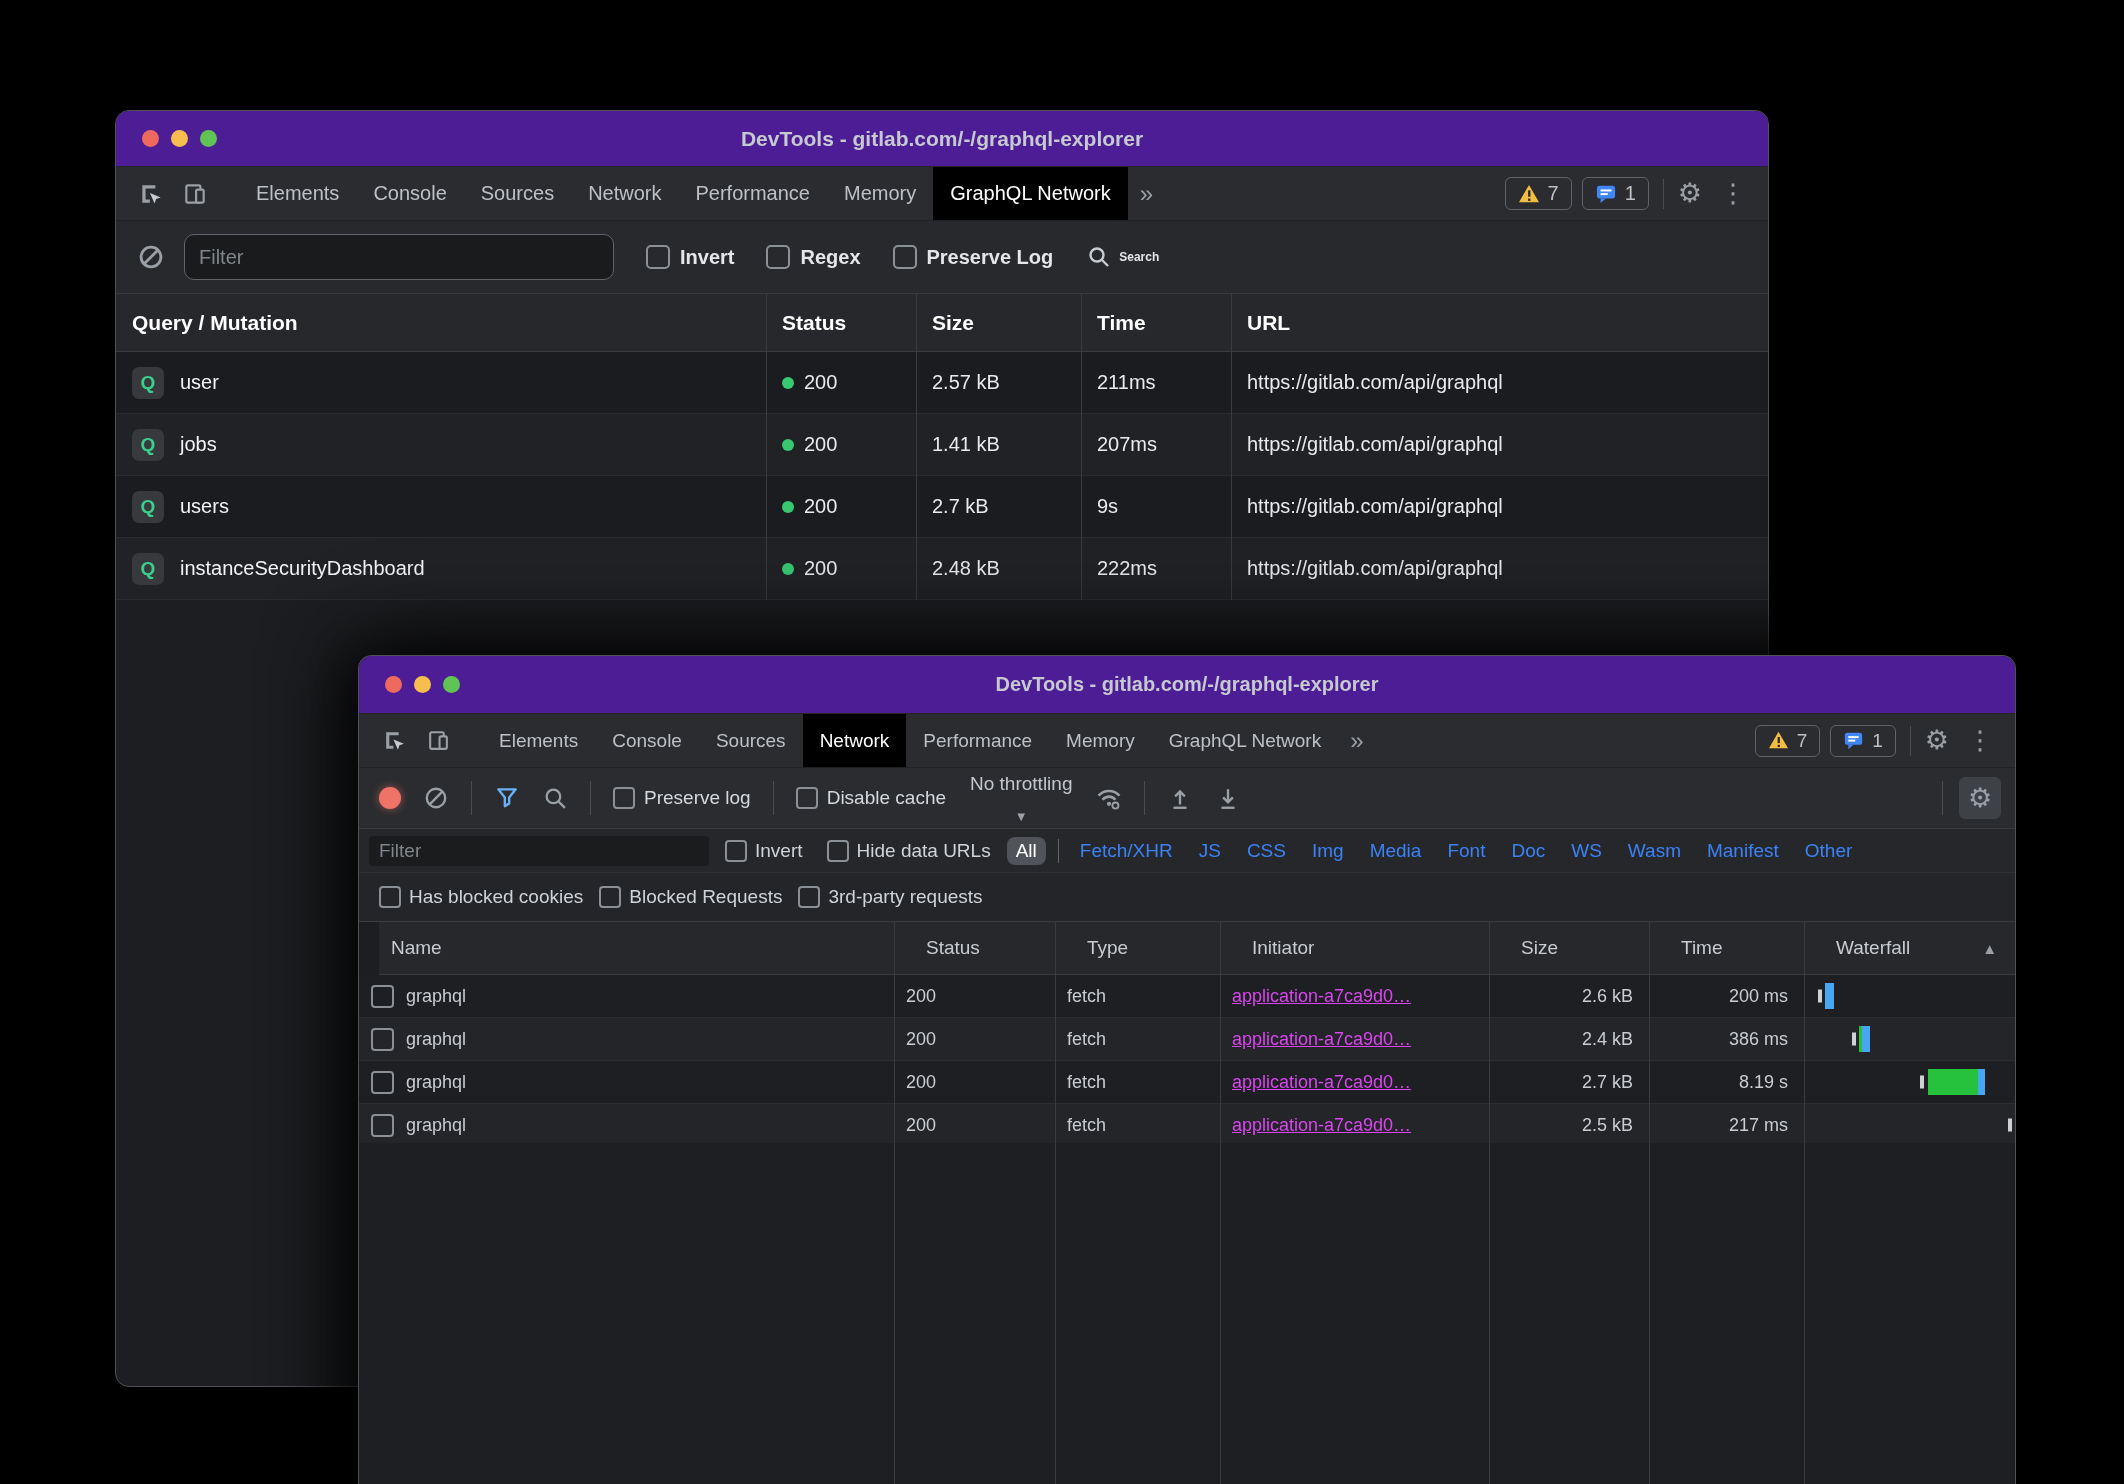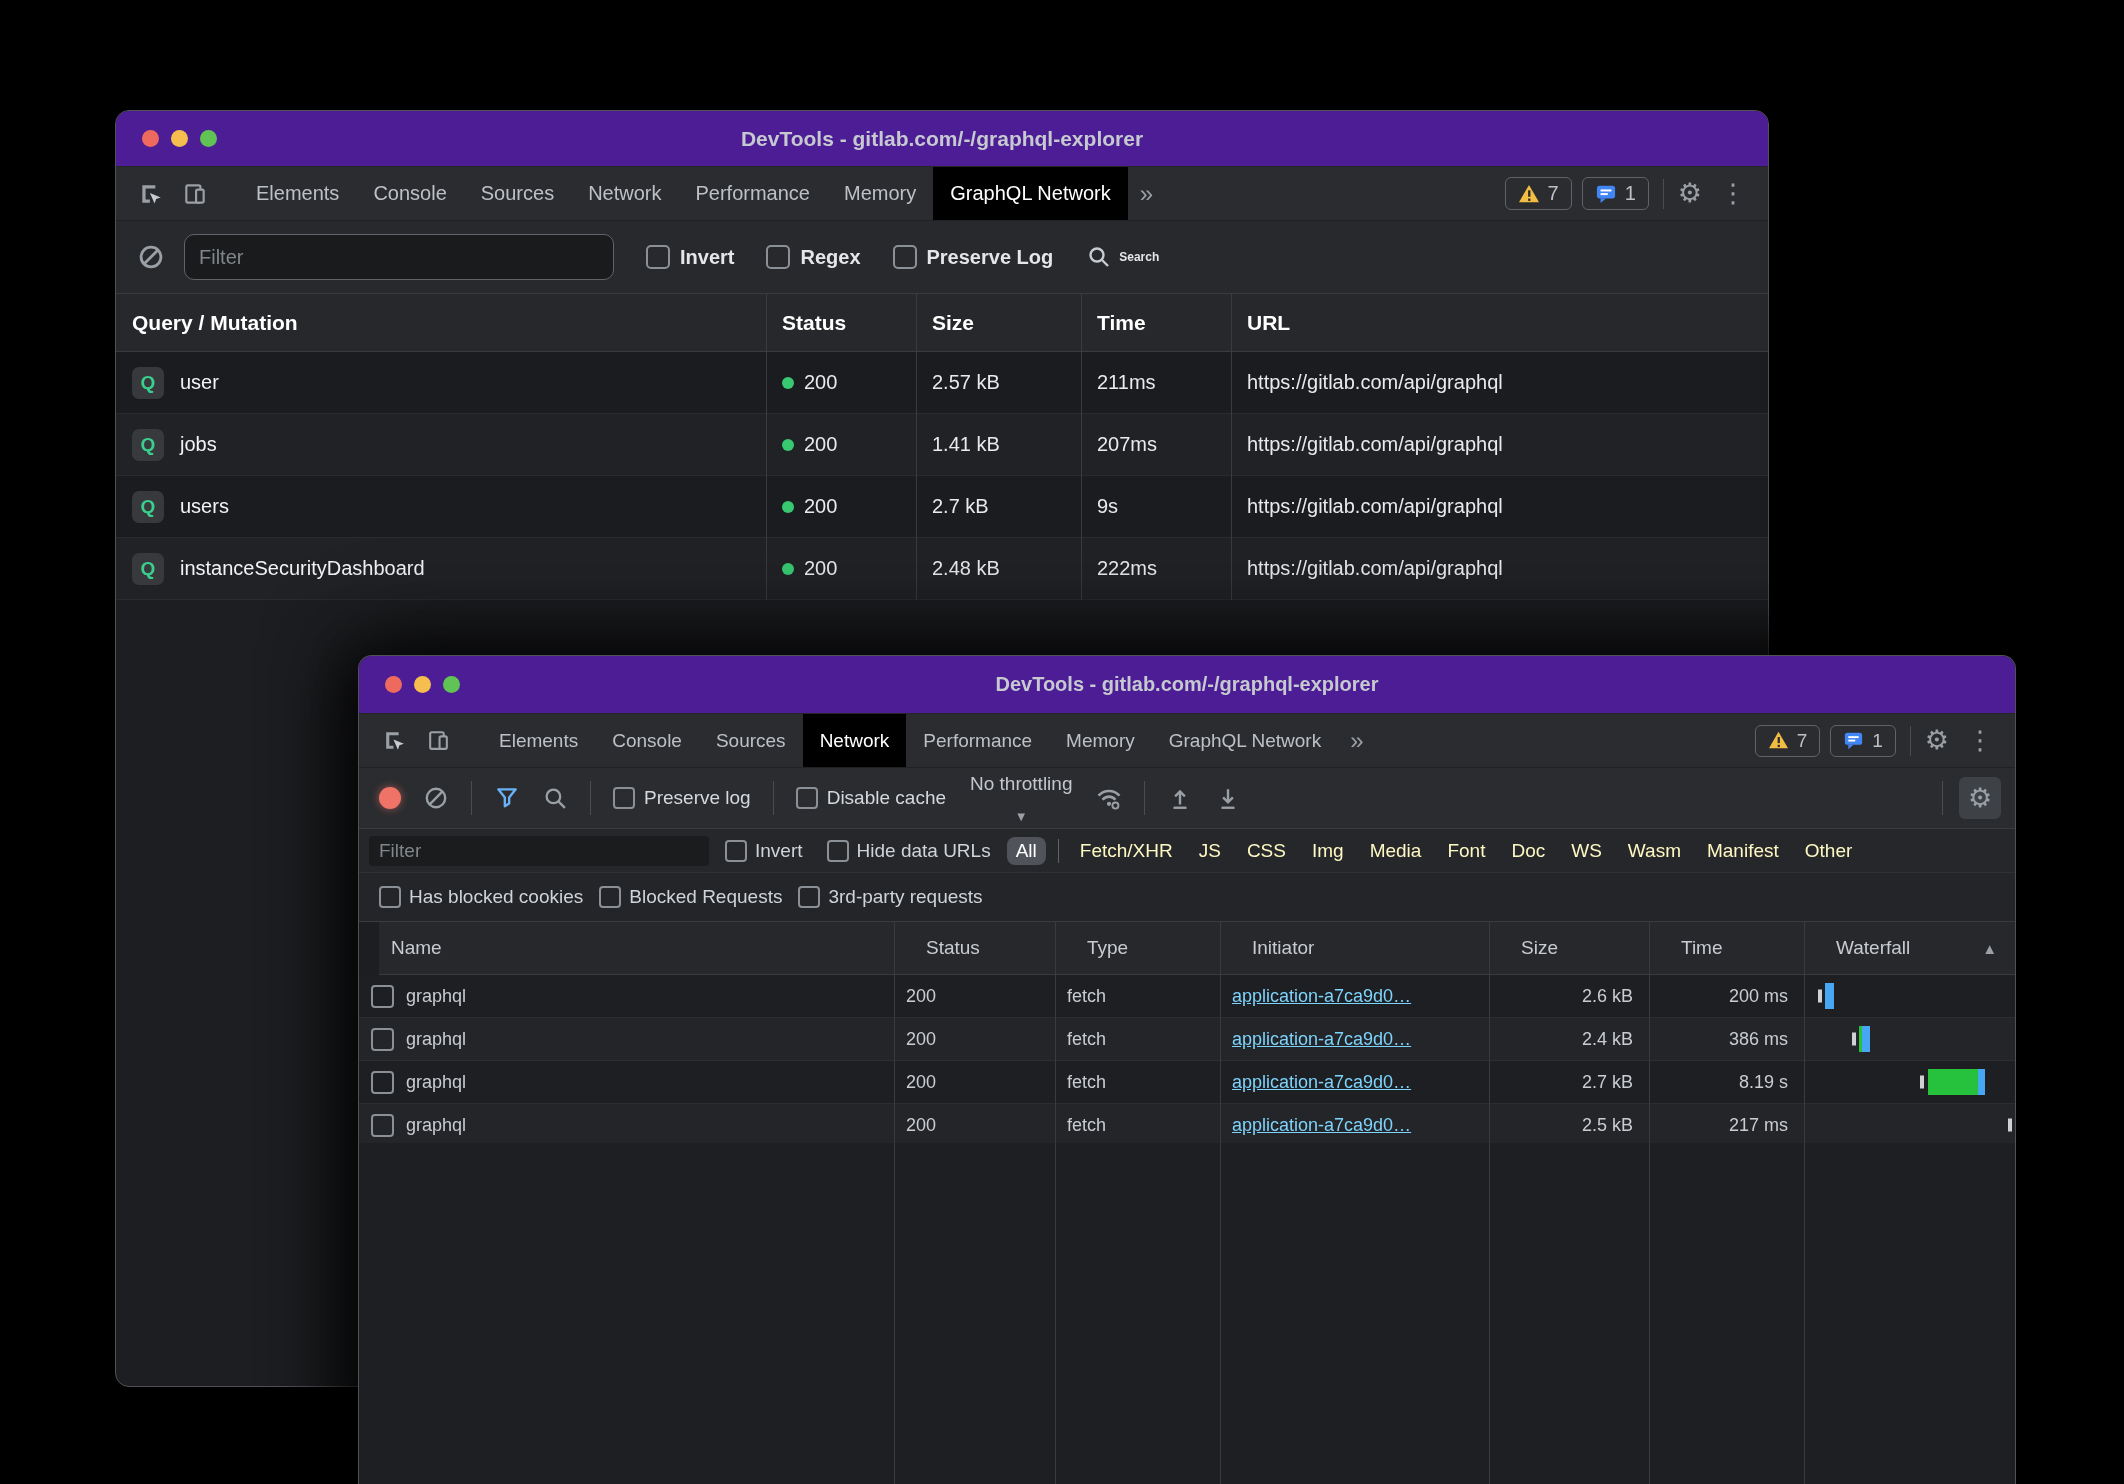--- a/index.html
+++ b/index.html
@@ -73,40 +73,40 @@
   .ncbl .cb{width:18px;height:18px;border-radius:4px;}
   .ncbl span.lbl{color:#d5d9dd;font-size:19px;white-space:nowrap;}
   .throttle{display:flex;align-items:center;gap:14px;color:#c3c7cc;font-size:19px;margin:0 8px;white-space:nowrap;flex-direction:column;}
   .caret{color:#9aa0a6;font-size:13px;}
   .gearbtn{width:42px;height:42px;border-radius:6px;background:#3e4145;display:flex;align-items:center;justify-content:center;}
   
   .netfilter{height:43px;display:flex;align-items:center;background:#26272a;border-bottom:1px solid #303134;padding:0 10px;gap:8px;}
   .nflt{width:320px;height:30px;background:#1b1c1e;border:none;border-radius:4px;color:#e8eaed;
     font-size:19px;padding:0 10px;outline:none;font-family:"Liberation Sans",sans-serif;}
   .nflt::placeholder{color:#80868b;}
-  .chip{color:#fef9c3;font-size:19px;padding:3px 9px;border-radius:8px;white-space:nowrap;}
+  .chip{color:#3b82f6;font-size:19px;padding:3px 9px;border-radius:8px;white-space:nowrap;}
   .chip.active{background:#50535a;color:#fff;}
   .chipsep{width:1px;height:24px;background:#5f6368;margin:0 4px;}
   .smallcbl{display:flex;align-items:center;gap:8px;margin:0 8px;}
   .smallcbl .cb{width:18px;height:18px;border-radius:4px;}
   .smallcbl span.lbl{color:#cfd4d9;font-size:19px;white-space:nowrap;}
   
   .netopts{height:48px;display:flex;align-items:center;background:#242528;border-bottom:1px solid #3a3b3e;padding:0 12px;}
   
   .f-grid{display:grid;grid-template-columns:535px 161px 165px 269px 160px 155px 1fr;align-items:center;}
   .ftable{position:relative;height:569px;}
   .fhead{height:52px;background:#27282b;border-bottom:1px solid #3a3b3e;margin-left:20px;}
   .fhead .cell{color:#c8ccd1;font-size:19px;font-weight:400;padding-left:12px;}
   .frow{height:42px;border-bottom:1px solid #2c2d30;}
   .frow:nth-child(odd){background:#242528;}
   .frow:nth-child(even){background:#1e1f22;}
   .frow .cell{color:#c9cdd2;font-size:18px;padding-left:12px;}
   .frow .cb{width:19px;height:19px;border-radius:4px;border-width:2px;margin-right:12px;}
   .num{justify-content:flex-end;padding-right:16px;}
-  .initiator{color:#7dd3fc;text-decoration:underline;}
+  .initiator{color:#d946ef;text-decoration:underline;}
   .wfcell{position:relative;height:100%;padding:0;}
   .wf-tick{position:absolute;top:50%;transform:translateY(-50%);width:4px;height:13px;background:#cfd1d4;}
   .wf-bar{position:absolute;top:50%;transform:translateY(-50%);height:26px;}
   .sortarrow{margin-left:auto;margin-right:18px;color:#9aa0a6;font-size:15px;}
   .fempty{position:absolute;left:0;right:0;top:221px;bottom:0;background:#1e1f22;}
   svg{display:block;}
 </style>
 </head>
 <body>
 

